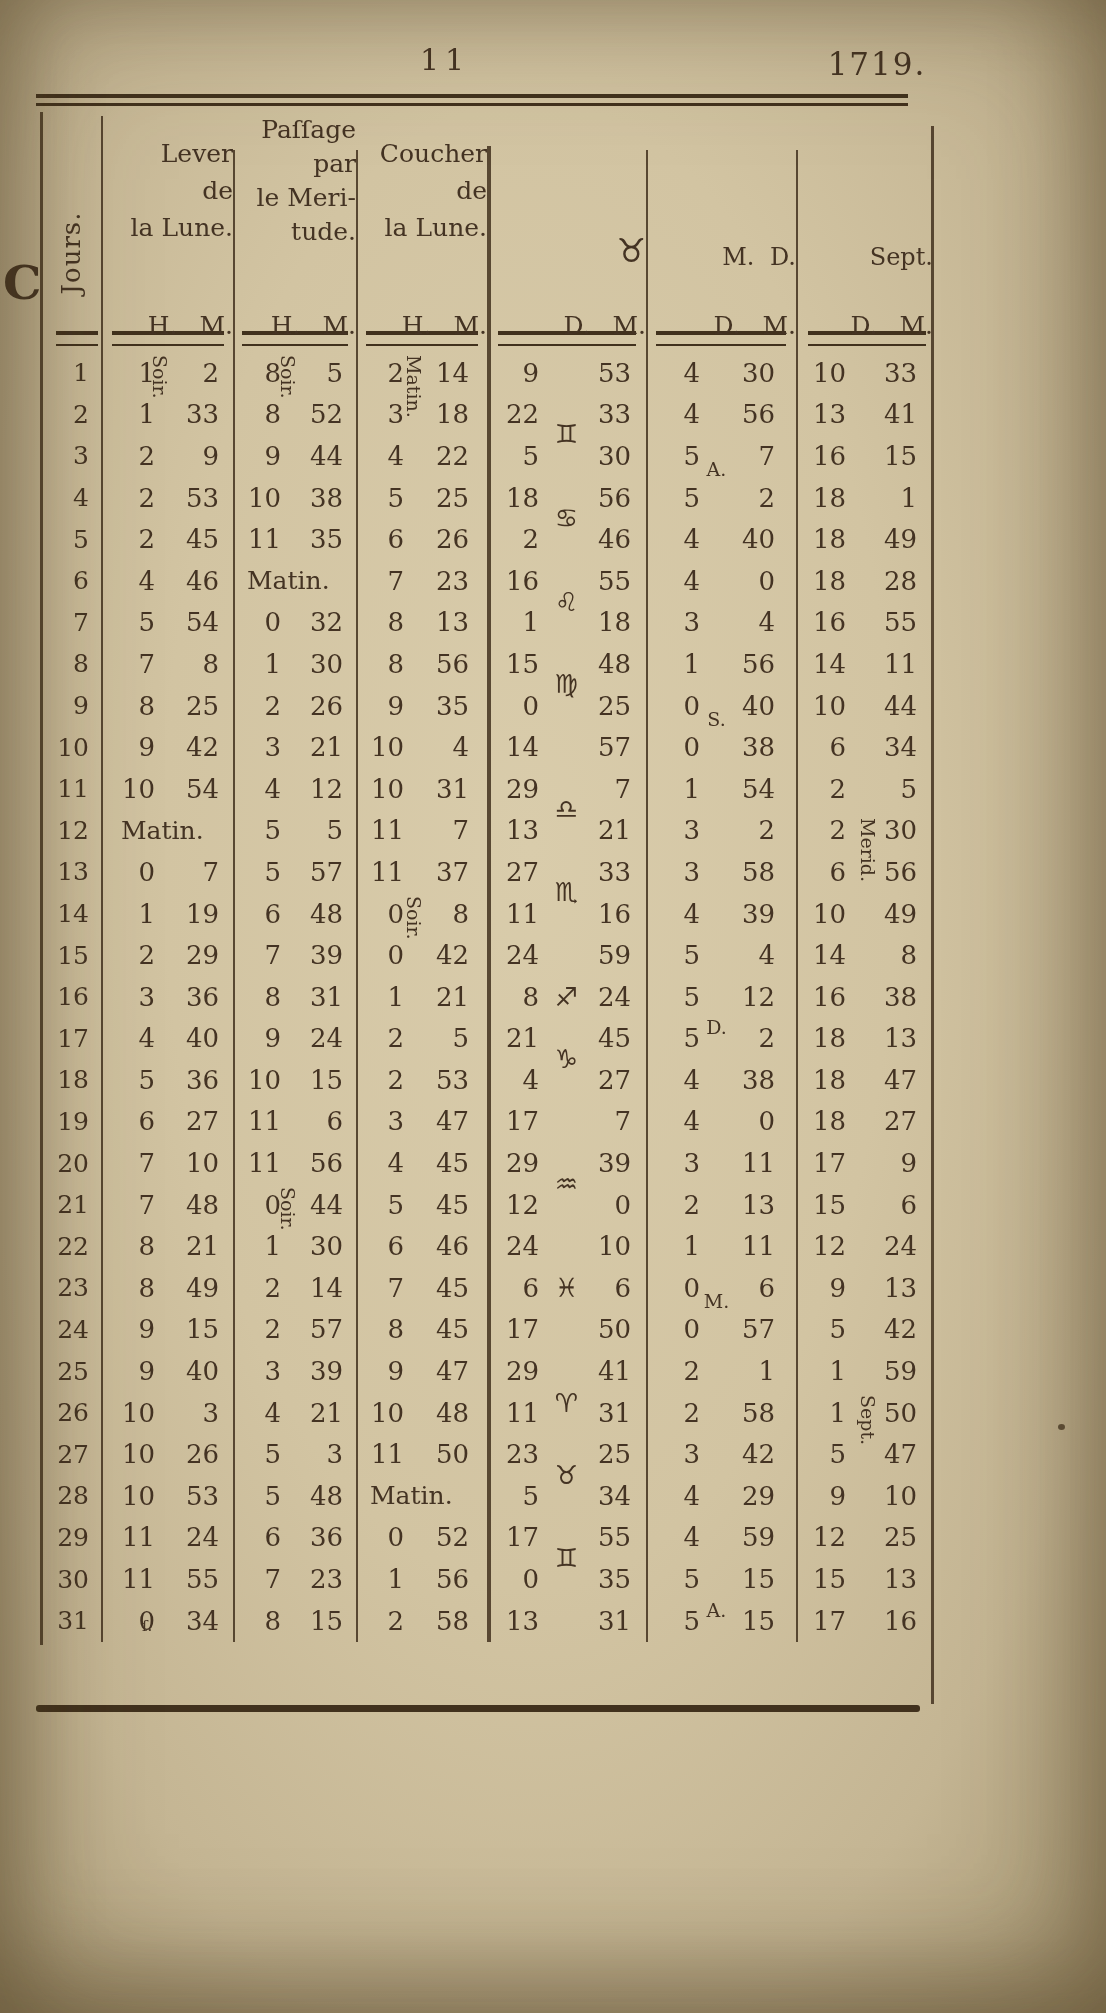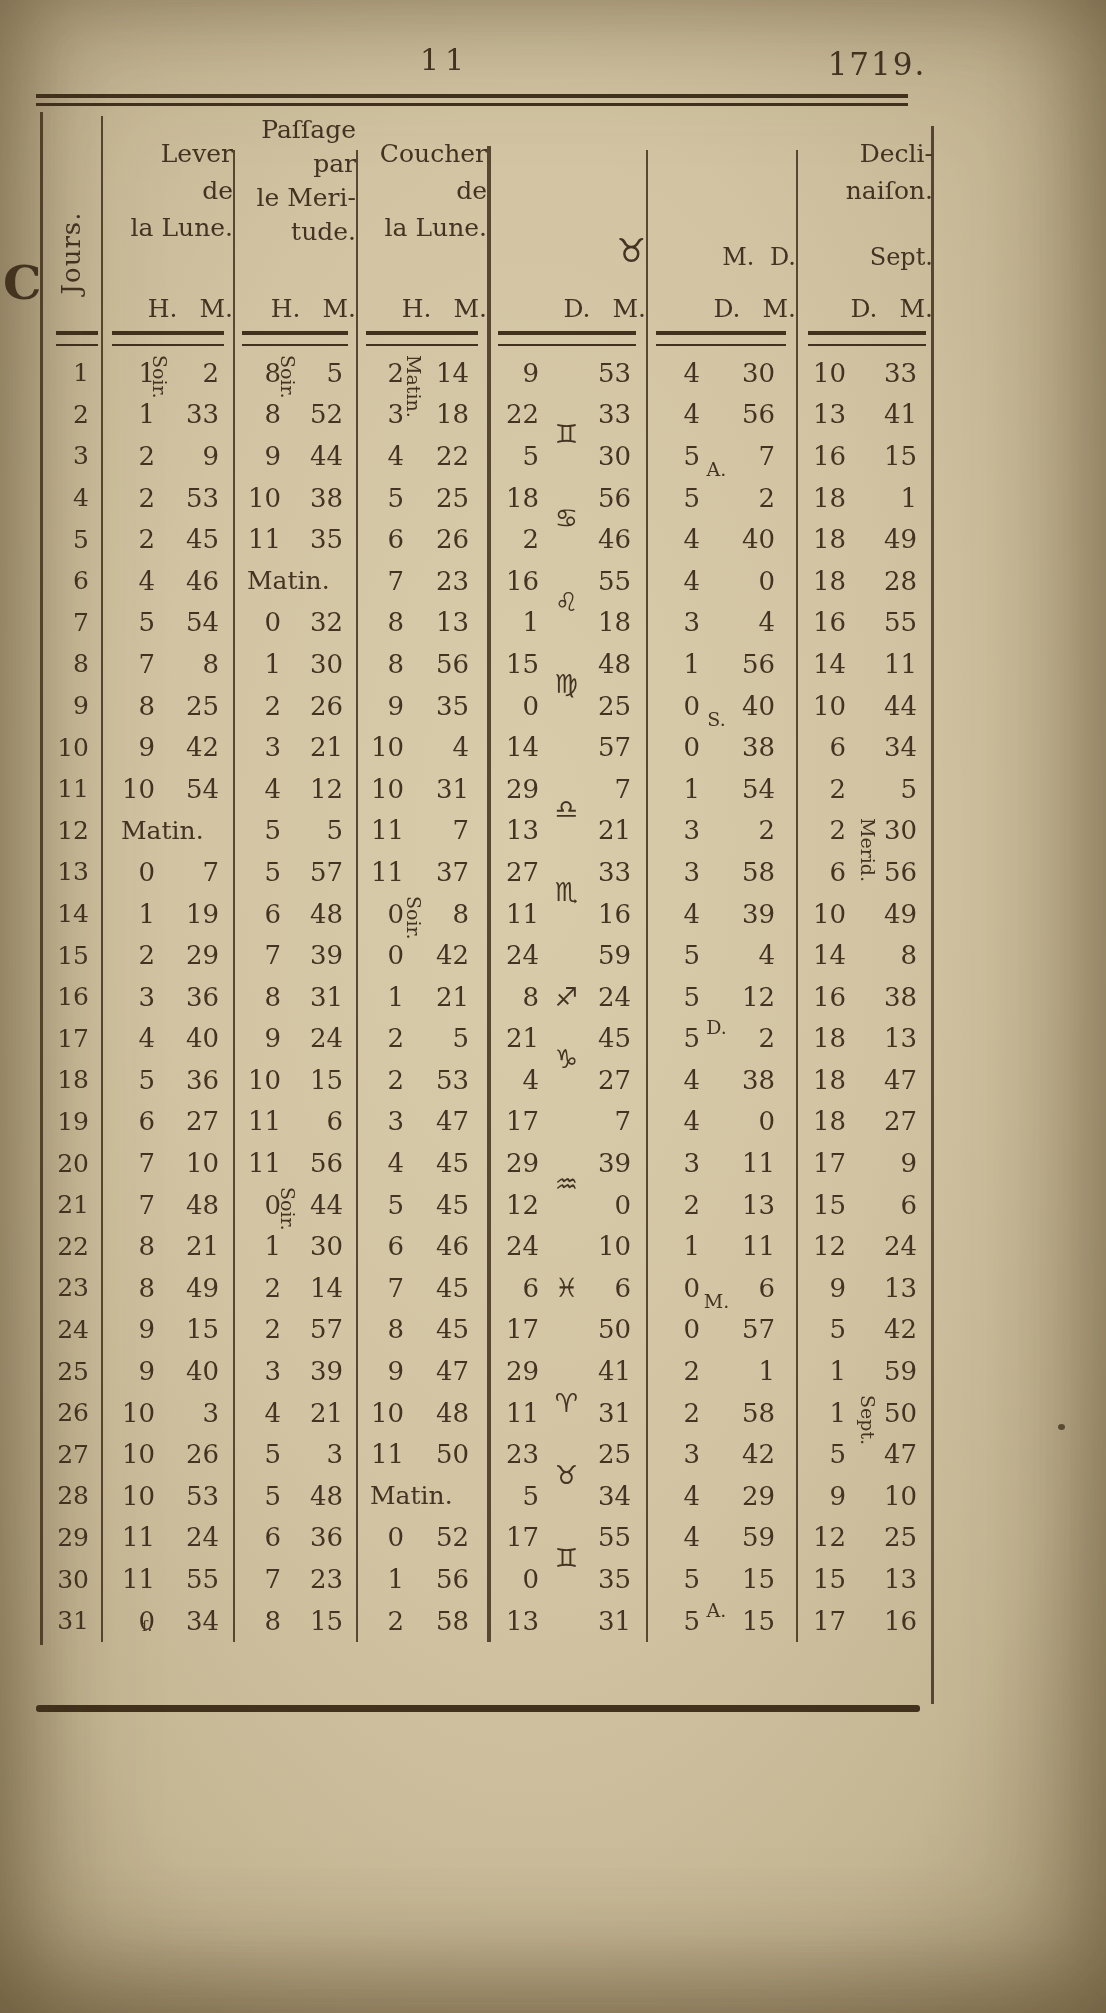--- a/index.html
+++ b/index.html
@@ -53,21 +53,21 @@
     display:grid;grid-template-columns:61px 132px 123px 131px 159px 150px 137px}
   .hcell{position:relative;text-align:right}
   .jours-label{position:absolute;left:50%;top:140px;white-space:nowrap;
     transform:translate(-50%,-50%) rotate(-90deg);font-size:26px;letter-spacing:1px}
   .ht{margin-top:22px;font-size:25px;line-height:37px}
   .ht span{display:block}
   .hcell.k-passage .ht{margin-top:0;line-height:34px}
   .hsym{position:absolute;top:118px;left:0;right:0;font-size:33px;
     font-family:"DejaVu Sans",sans-serif}
   .hnote{position:absolute;top:130px;left:0;right:0;font-size:24px;word-spacing:8px}
-  .hsub{position:absolute;top:181px;left:0;right:0;font-size:25px;word-spacing:14px}
+  .hsub{position:absolute;top:198px;left:0;right:0;font-size:25px;word-spacing:14px}
 
   .tbody{position:absolute;left:40px;top:352px;width:893px}
   .trow{display:grid;grid-template-columns:61px 132px 123px 131px 159px 150px 137px;
     height:41.6px}
   .cell{position:relative;display:flex;align-items:center;justify-content:space-between;
     font-size:26px}
   .cell .num{display:inline-block;min-width:2.3ch;text-align:right;white-space:nowrap}
   .cell.jours{justify-content:flex-end;padding-right:12px;font-size:25px}
   .cell.lever  {padding:0 14px 0 16px}
   .cell.passage{padding:0 13px 0 10px}
@@ -153,24 +153,20 @@
       </div>
       <div class="hcell k-long">
         <div class="hsym">♉</div>
         <div class="hsub">D. M.</div>
       </div>
       <div class="hcell k-lat">
         <div class="hnote">M. D.</div>
         <div class="hsub">D. M.</div>
       </div>
       <div class="hcell k-decl">
-        <div class="ht">
-          <span>Decli-</span>
-          <span>naiſon.</span>
-        </div>
         <div class="hnote">Sept.</div>
         <div class="hsub">D. M.</div>
       </div>
     </div>
 
   <div class="tbody">
       <div class="trow">
         <div class="cell jours">1</div>
         <div class="cell lever">
           <span class="num h">1</span>

